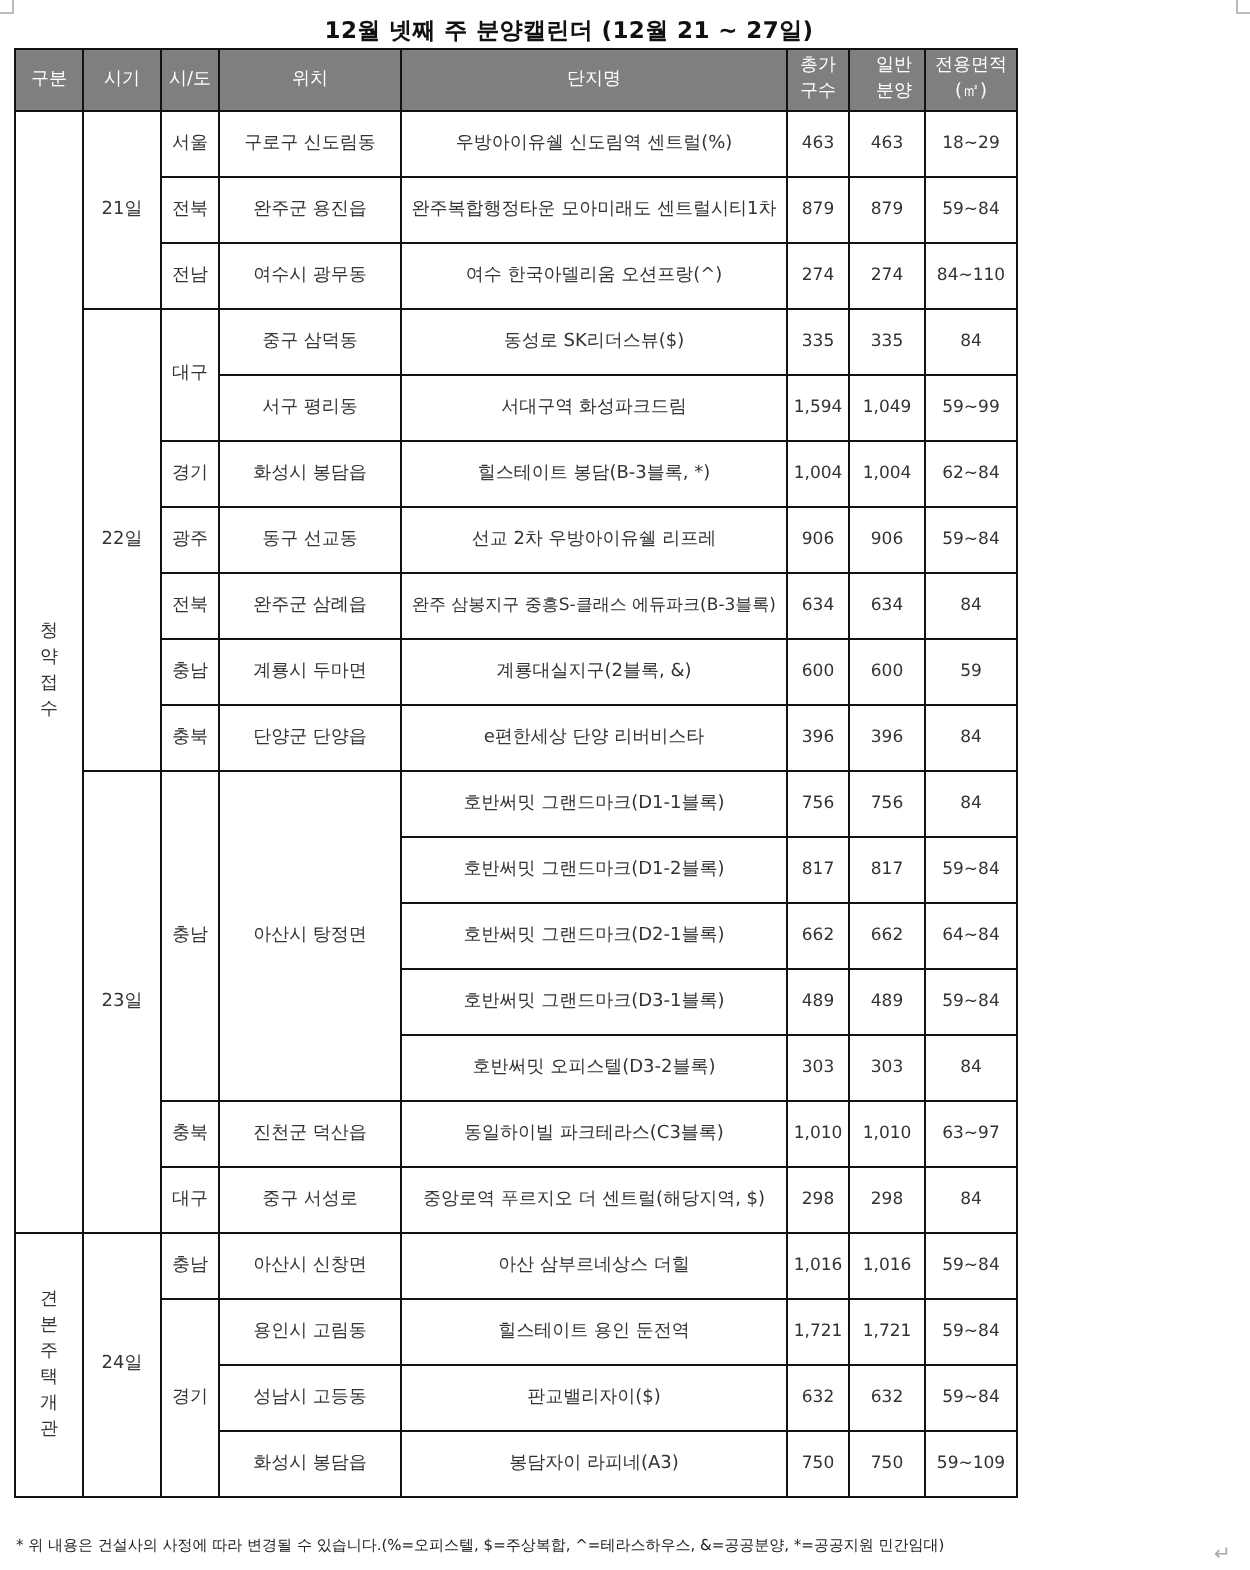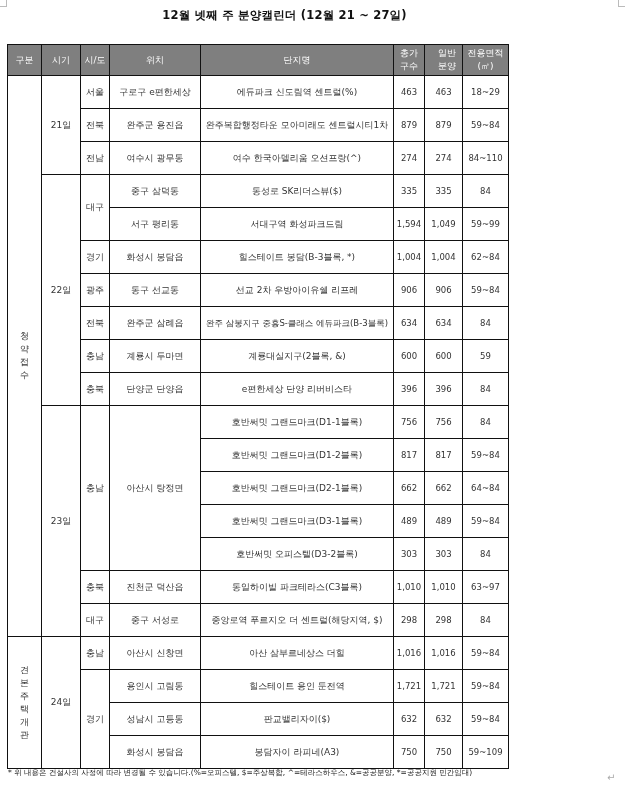--- a/index.html
+++ b/index.html
@@ -4,21 +4,21 @@
 <style>
   html, body { margin:0; padding:0; background:#ffffff; }
   body { width:625px; height:785px; position:relative; overflow:hidden;
          font-family:"DejaVu Sans", sans-serif; color:#222; }
   .corner-tl { position:absolute; left:0; top:0; width:6px; height:6px;
                border-right:1px solid #bbb; border-bottom:1px solid #bbb; }
   .corner-tr { position:absolute; right:0; top:0; width:6px; height:6px;
                border-left:1px solid #bbb; border-bottom:1px solid #bbb; }
   .title { position:absolute; top:8px; left:0; width:569px; text-align:center;
            font-size:11.5px; font-weight:bold; color:#111; letter-spacing:0.2px; }
-  table { position:absolute; left:7px; top:44px; border-collapse:collapse;
+  table { position:absolute; left:7px; top:24px; border-collapse:collapse;
           table-layout:fixed; width:501px; font-size:9px; color:#333; }
   td, th { border:1px solid #111; text-align:center; vertical-align:middle;
            padding:0; line-height:13px; }
   th { background:#7f7f7f; color:#ffffff; font-weight:normal; height:30px; font-size:9px; }
   td { height:32px; }
   .note { position:absolute; left:8px; top:768px; font-size:7.5px; color:#222; white-space:nowrap; }
   .para-mark { position:absolute; left:607px; top:772px; font-size:10px; color:#aaa; }
   .cnt { font-size:8.5px; }
 </style>
 </head>
@@ -51,22 +51,22 @@
       <th style="padding:0 6px;text-align:right;">일반분양</th>
       <th style="padding:0 3px;">전용면적(㎡)</th>
     </tr>
   </thead>
   <tbody>
 
     <tr>
       <td rowspan="17" style="padding:0 8px;">청약 접수</td>
       <td rowspan="3">21일</td>
       <td>서울</td>
-      <td>구로구 e편한세상</td>
-      <td>에듀파크 신도림역 센트럴(%)</td>
+      <td>구로구 신도림동</td>
+      <td>우방아이유쉘 신도림역 센트럴(%)</td>
       <td class="cnt">463</td>
       <td class="cnt">463</td>
       <td class="cnt">18~29</td>
     </tr>
     <tr>
       <td>전북</td>
       <td>완주군 용진읍</td>
       <td>완주복합행정타운 모아미래도 센트럴시티1차</td>
       <td class="cnt">879</td>
       <td class="cnt">879</td>

